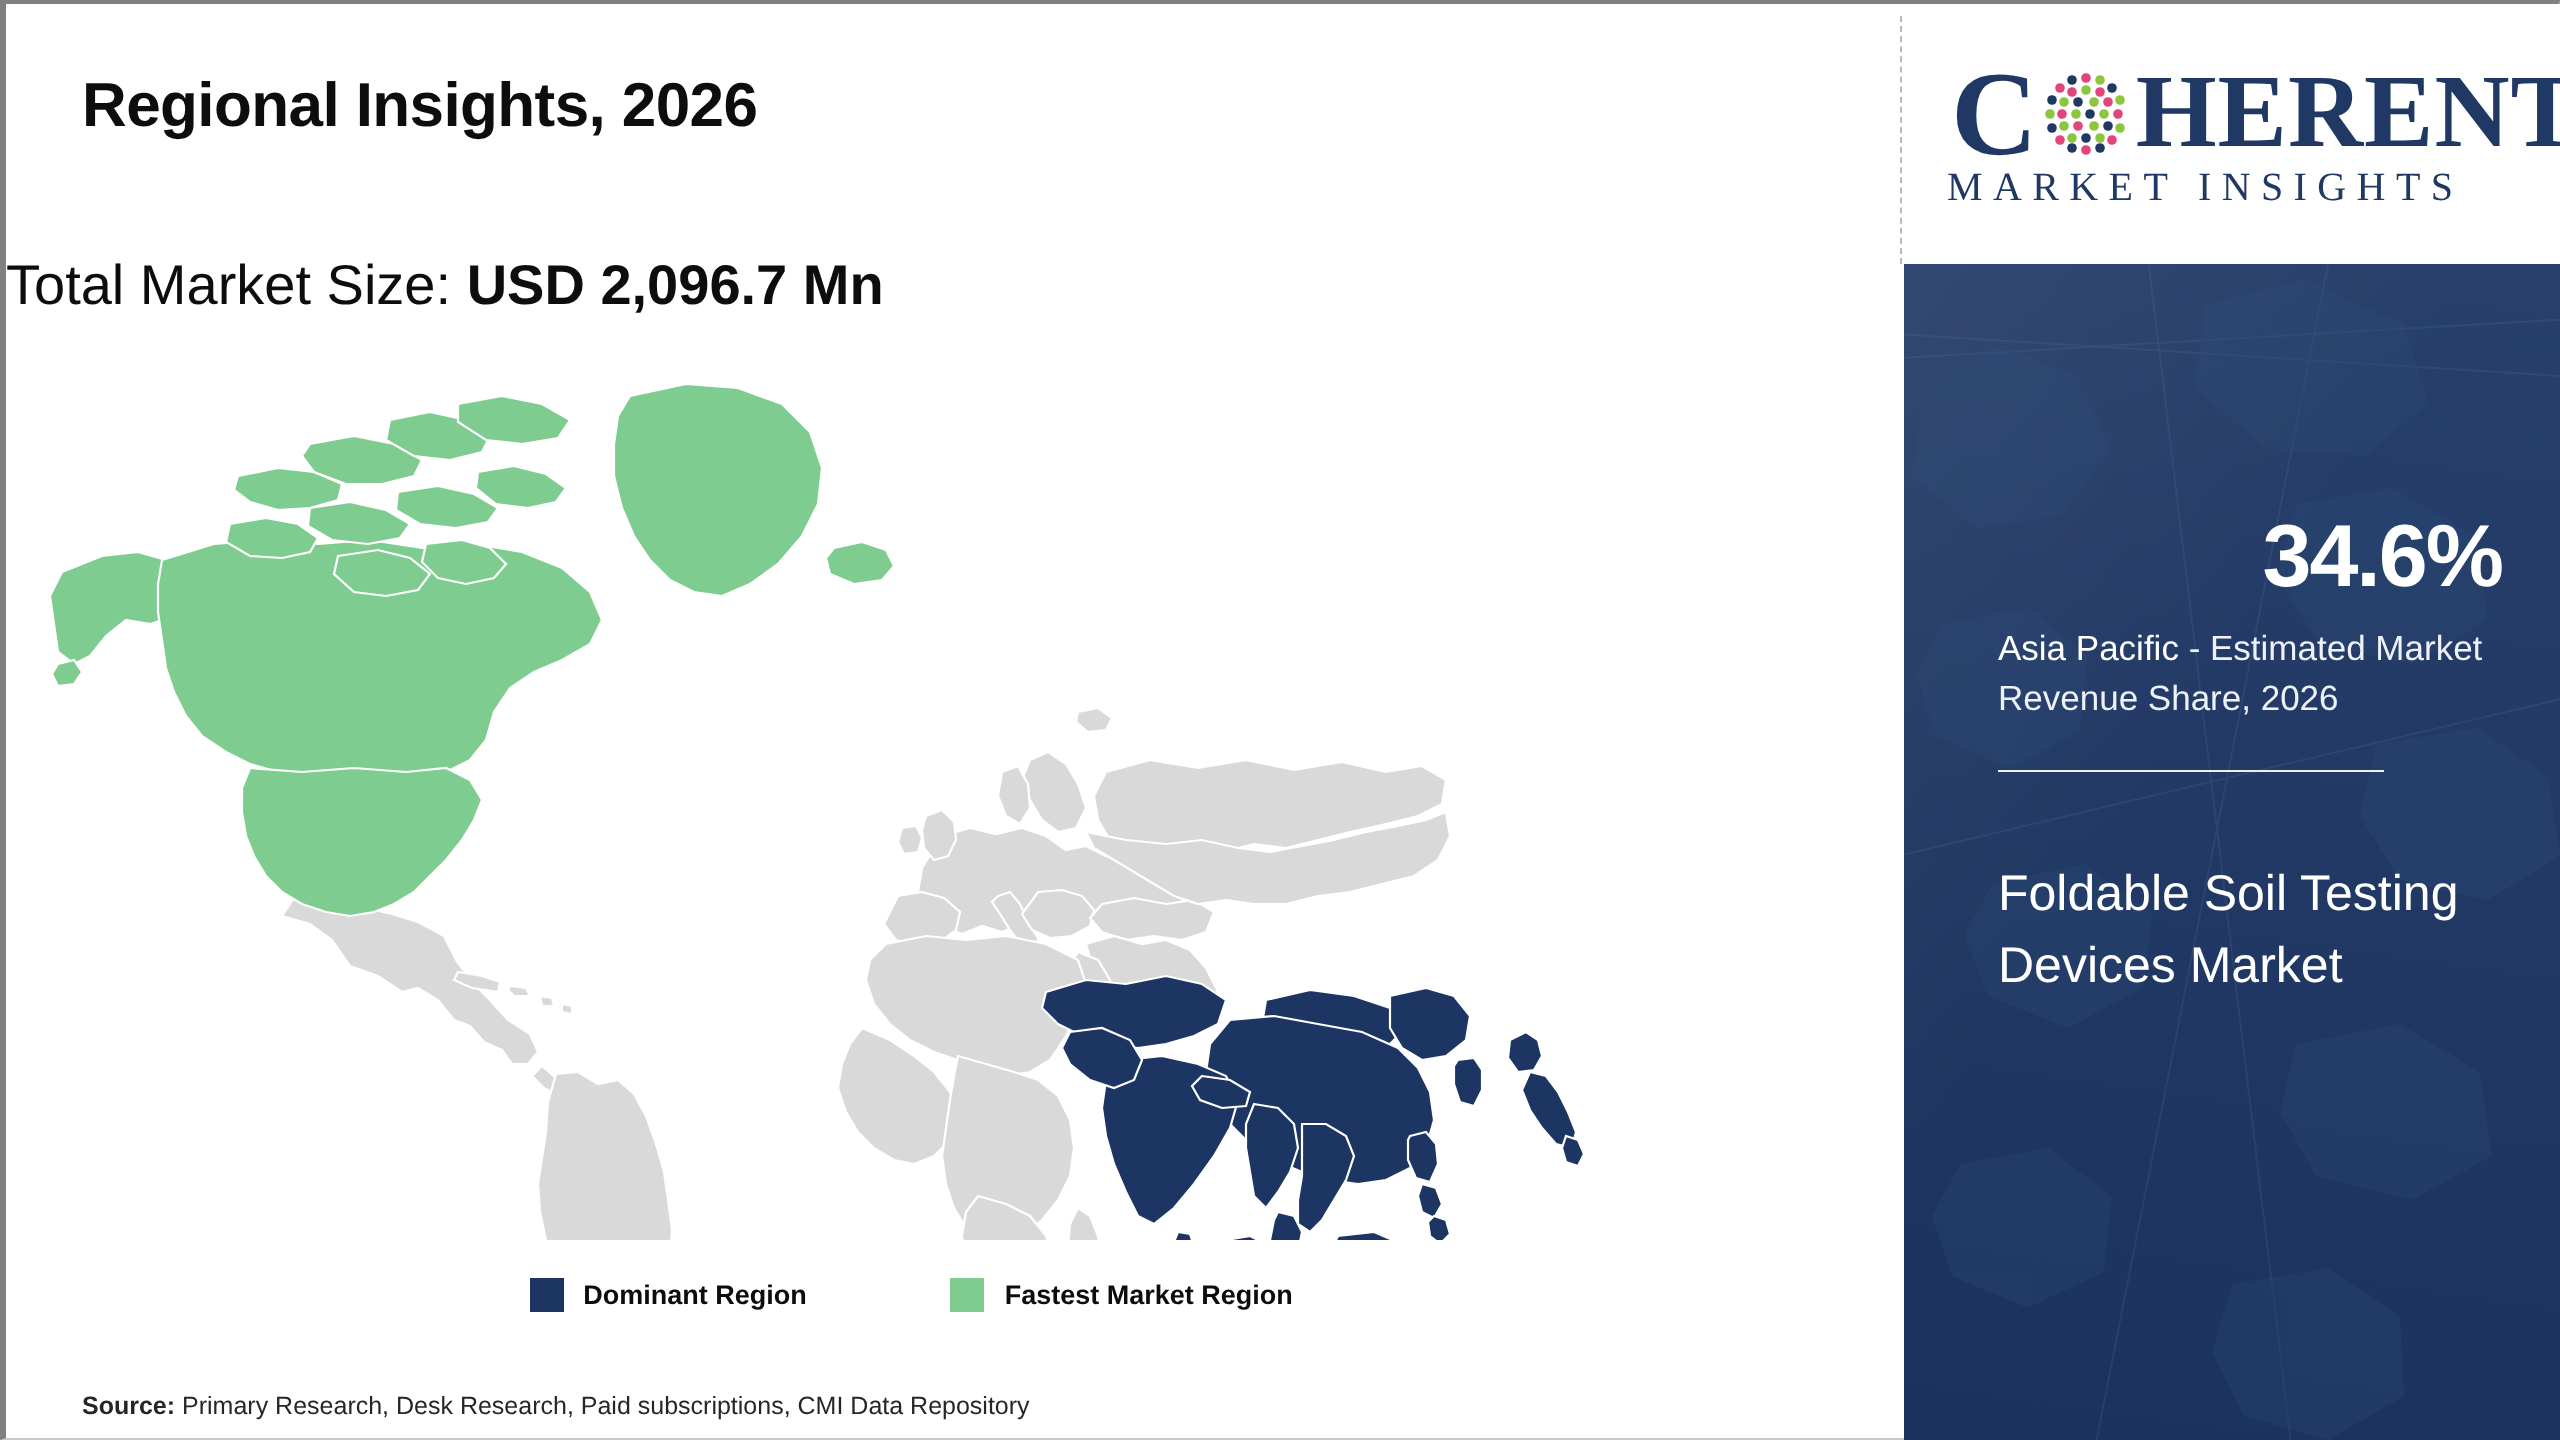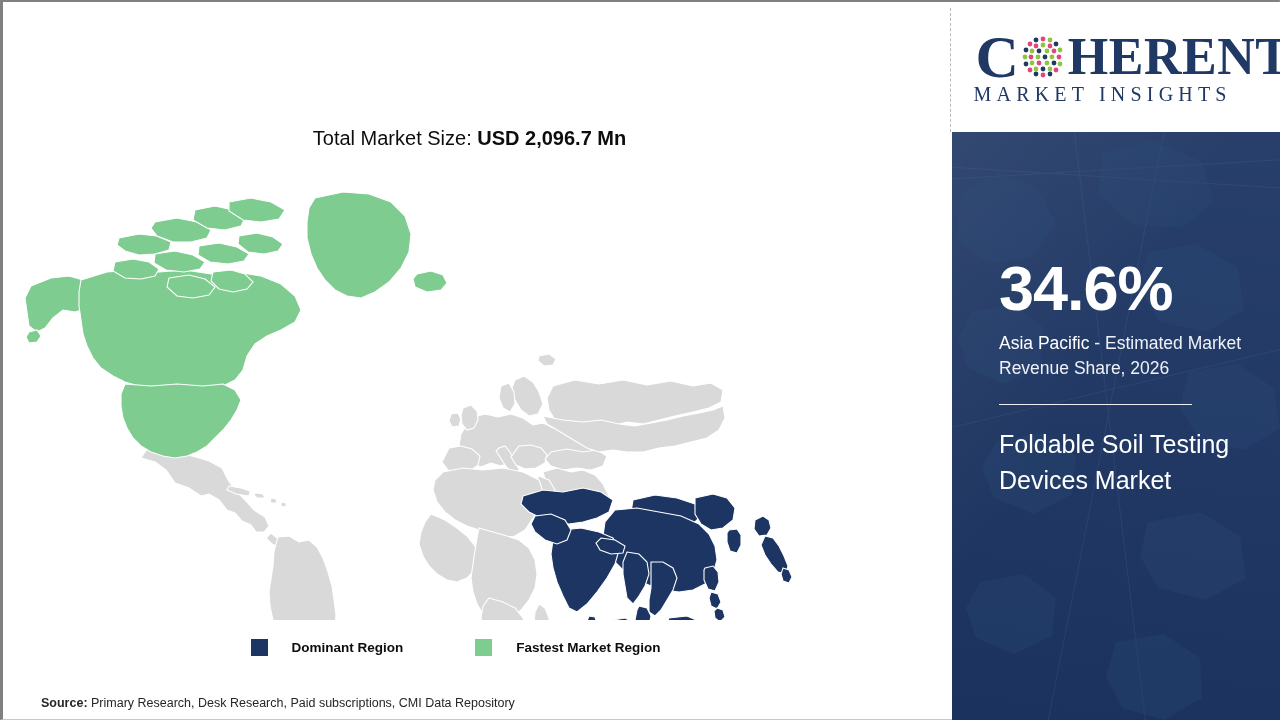--- a/index.html
+++ b/index.html
@@ -24,42 +24,40 @@
   #left-pane {
     position:absolute; left:0; top:0; width:946px; height:718px;
   }
   #page-title {
     position:absolute; left:38px; top:33px;
     font-size:31px; font-weight:bold; color:#0d0d0d;
     letter-spacing:-0.3px;
   }
   #market-size-line {
     position:absolute; left:0; top:125px; width:905px;
-    text-align:center;
-    font-size:20px; color:#0d0d0d;
+    font-size:28px; color:#0d0d0d;
     white-space:nowrap;
-    padding-left:28px;
   }
   #market-size-line .lbl { font-weight:400; }
   #market-size-line .val { font-weight:bold; }
 
   
   #map-wrap {
     position:absolute; left:20px; top:178px;
     width:880px; height:440px;
   }
   #map-wrap svg { display:block; width:100%; height:100%; }
 
   
   #legend {
     position:absolute; left:0; top:637px; width:905px;
     display:flex; justify-content:center; align-items:center;
     gap:72px;
   }
-  .legend-item { display:flex; align-items:center; gap:24px; }
+  .legend-item { display:flex; align-items:center; gap:10px; }
   .legend-swatch { width:17px; height:17px; display:block; }
   .legend-label { font-size:13.5px; font-weight:bold; color:#0d0d0d; }
 
   
   #source-note {
     position:absolute; left:38px; top:694px;
     font-size:12.5px; color:#262626; white-space:nowrap;
   }
   #source-note .src-k { font-weight:bold; }
 
@@ -105,44 +103,45 @@
     background:
       linear-gradient(122deg, rgba(255,255,255,0.055) 0%, rgba(255,255,255,0) 42%),
       linear-gradient(188deg, rgba(255,255,255,0.05) 0%, rgba(0,0,0,0.06) 100%),
       #1c3563;
     overflow:hidden;
   }
   #panel-texture { position:absolute; inset:0; opacity:.5; }
   #panel-texture svg { width:100%; height:100%; display:block; }
   #panel-inner { position:absolute; left:47px; top:125px; width:252px; }
   #share-value {
-    font-size:63px; font-weight:bold; color:#ffffff;
-    line-height:1.0; letter-spacing:-1px;
+    font-size:44px; font-weight:bold; color:#ffffff;
+    line-height:1.0; letter-spacing:-1px;text-align:right;
   }
   #share-caption {
     margin-top:11px;
     font-size:17.5px; color:#eef2f8; line-height:1.43;
   }
   #share-caption .region { font-weight:normal; color:#ffffff; }
   #panel-rule {
     margin-top:23px; width:193px; height:1px;
     background:#ffffff; opacity:.92;
   }
   #market-name {
-    margin-top:21px;
+    margin-top:43px;
     font-size:25px; color:#ffffff; line-height:1.45; font-weight:400;
   }
 </style>
 </head>
 <body>
 
 <div id="stage">
 
   <div id="left-pane">
 
+    <div id="page-title">Regional Insights, 2026</div>
 
     <div id="market-size-line">
       <span class="lbl">Total Market Size:</span>
       <span class="val">USD 2,096.7 Mn</span>
     </div>
 
     <div id="map-wrap">
       <svg viewBox="0 0 880 440" xmlns="http://www.w3.org/2000/svg" shape-rendering="geometricPrecision">
         <g id="map-other" fill="#d9d9d9" stroke="#ffffff" stroke-width="1.1">
 

